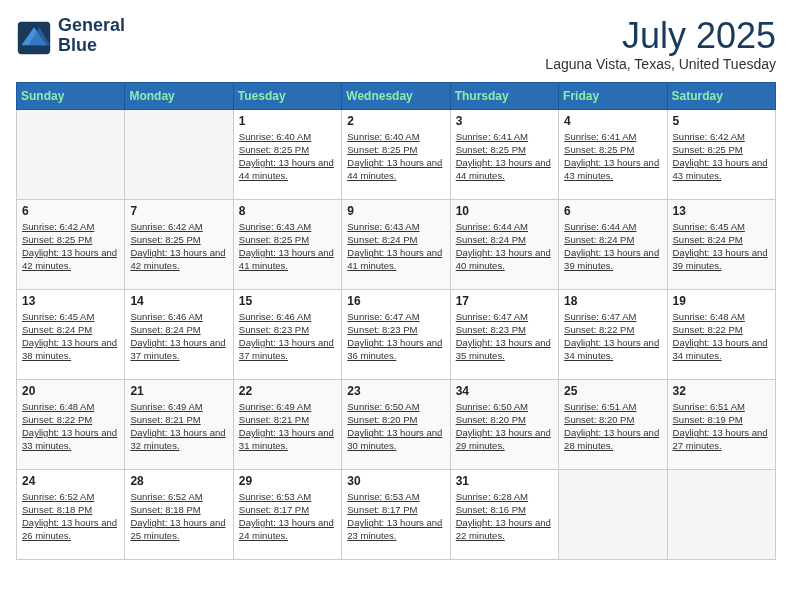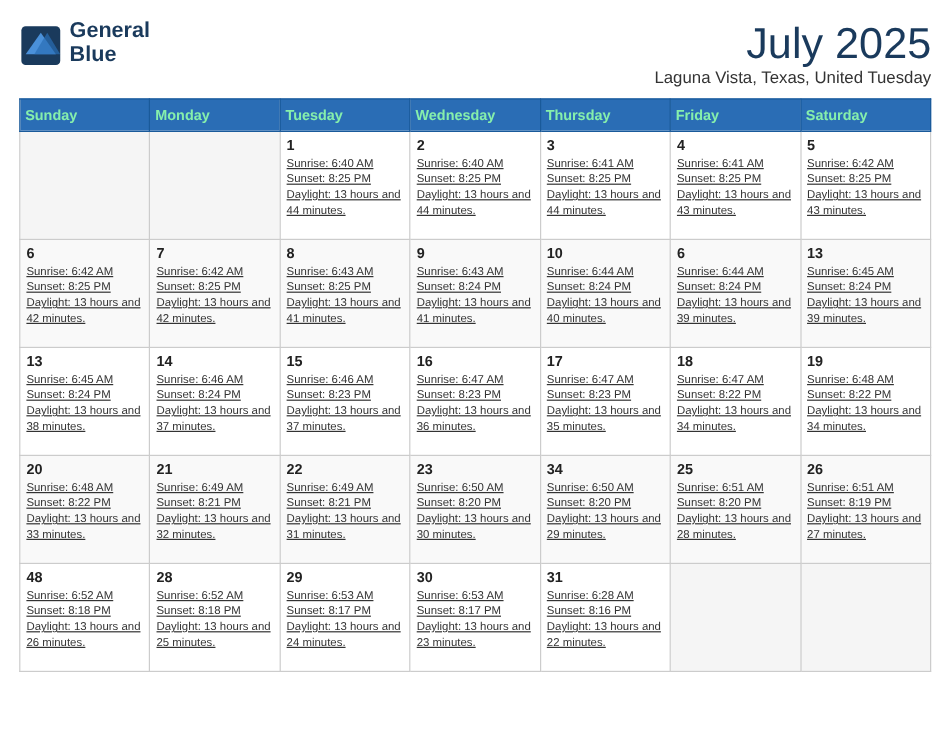--- a/index.html
+++ b/index.html
@@ -278,29 +278,29 @@
 Sunset: 8:20 PM
 Daylight: 13 hours and 29 minutes.</div>
         </td>
         <td>
           <span class="day-num">25</span>
           <div class="day-info" style="white-space: pre-line;">Sunrise: 6:51 AM
 Sunset: 8:20 PM
 Daylight: 13 hours and 28 minutes.</div>
         </td>
         <td>
-          <span class="day-num">26</span>
+          <span class="day-num">32</span>
           <div class="day-info" style="white-space: pre-line;">Sunrise: 6:51 AM
 Sunset: 8:19 PM
 Daylight: 13 hours and 27 minutes.</div>
         </td>
       </tr>
       <tr class="week-row">
         <td>
-          <span class="day-num">48</span>
+          <span class="day-num">24</span>
           <div class="day-info" style="white-space: pre-line;">Sunrise: 6:52 AM
 Sunset: 8:18 PM
 Daylight: 13 hours and 26 minutes.</div>
         </td>
         <td>
           <span class="day-num">28</span>
           <div class="day-info" style="white-space: pre-line;">Sunrise: 6:52 AM
 Sunset: 8:18 PM
 Daylight: 13 hours and 25 minutes.</div>
         </td>

